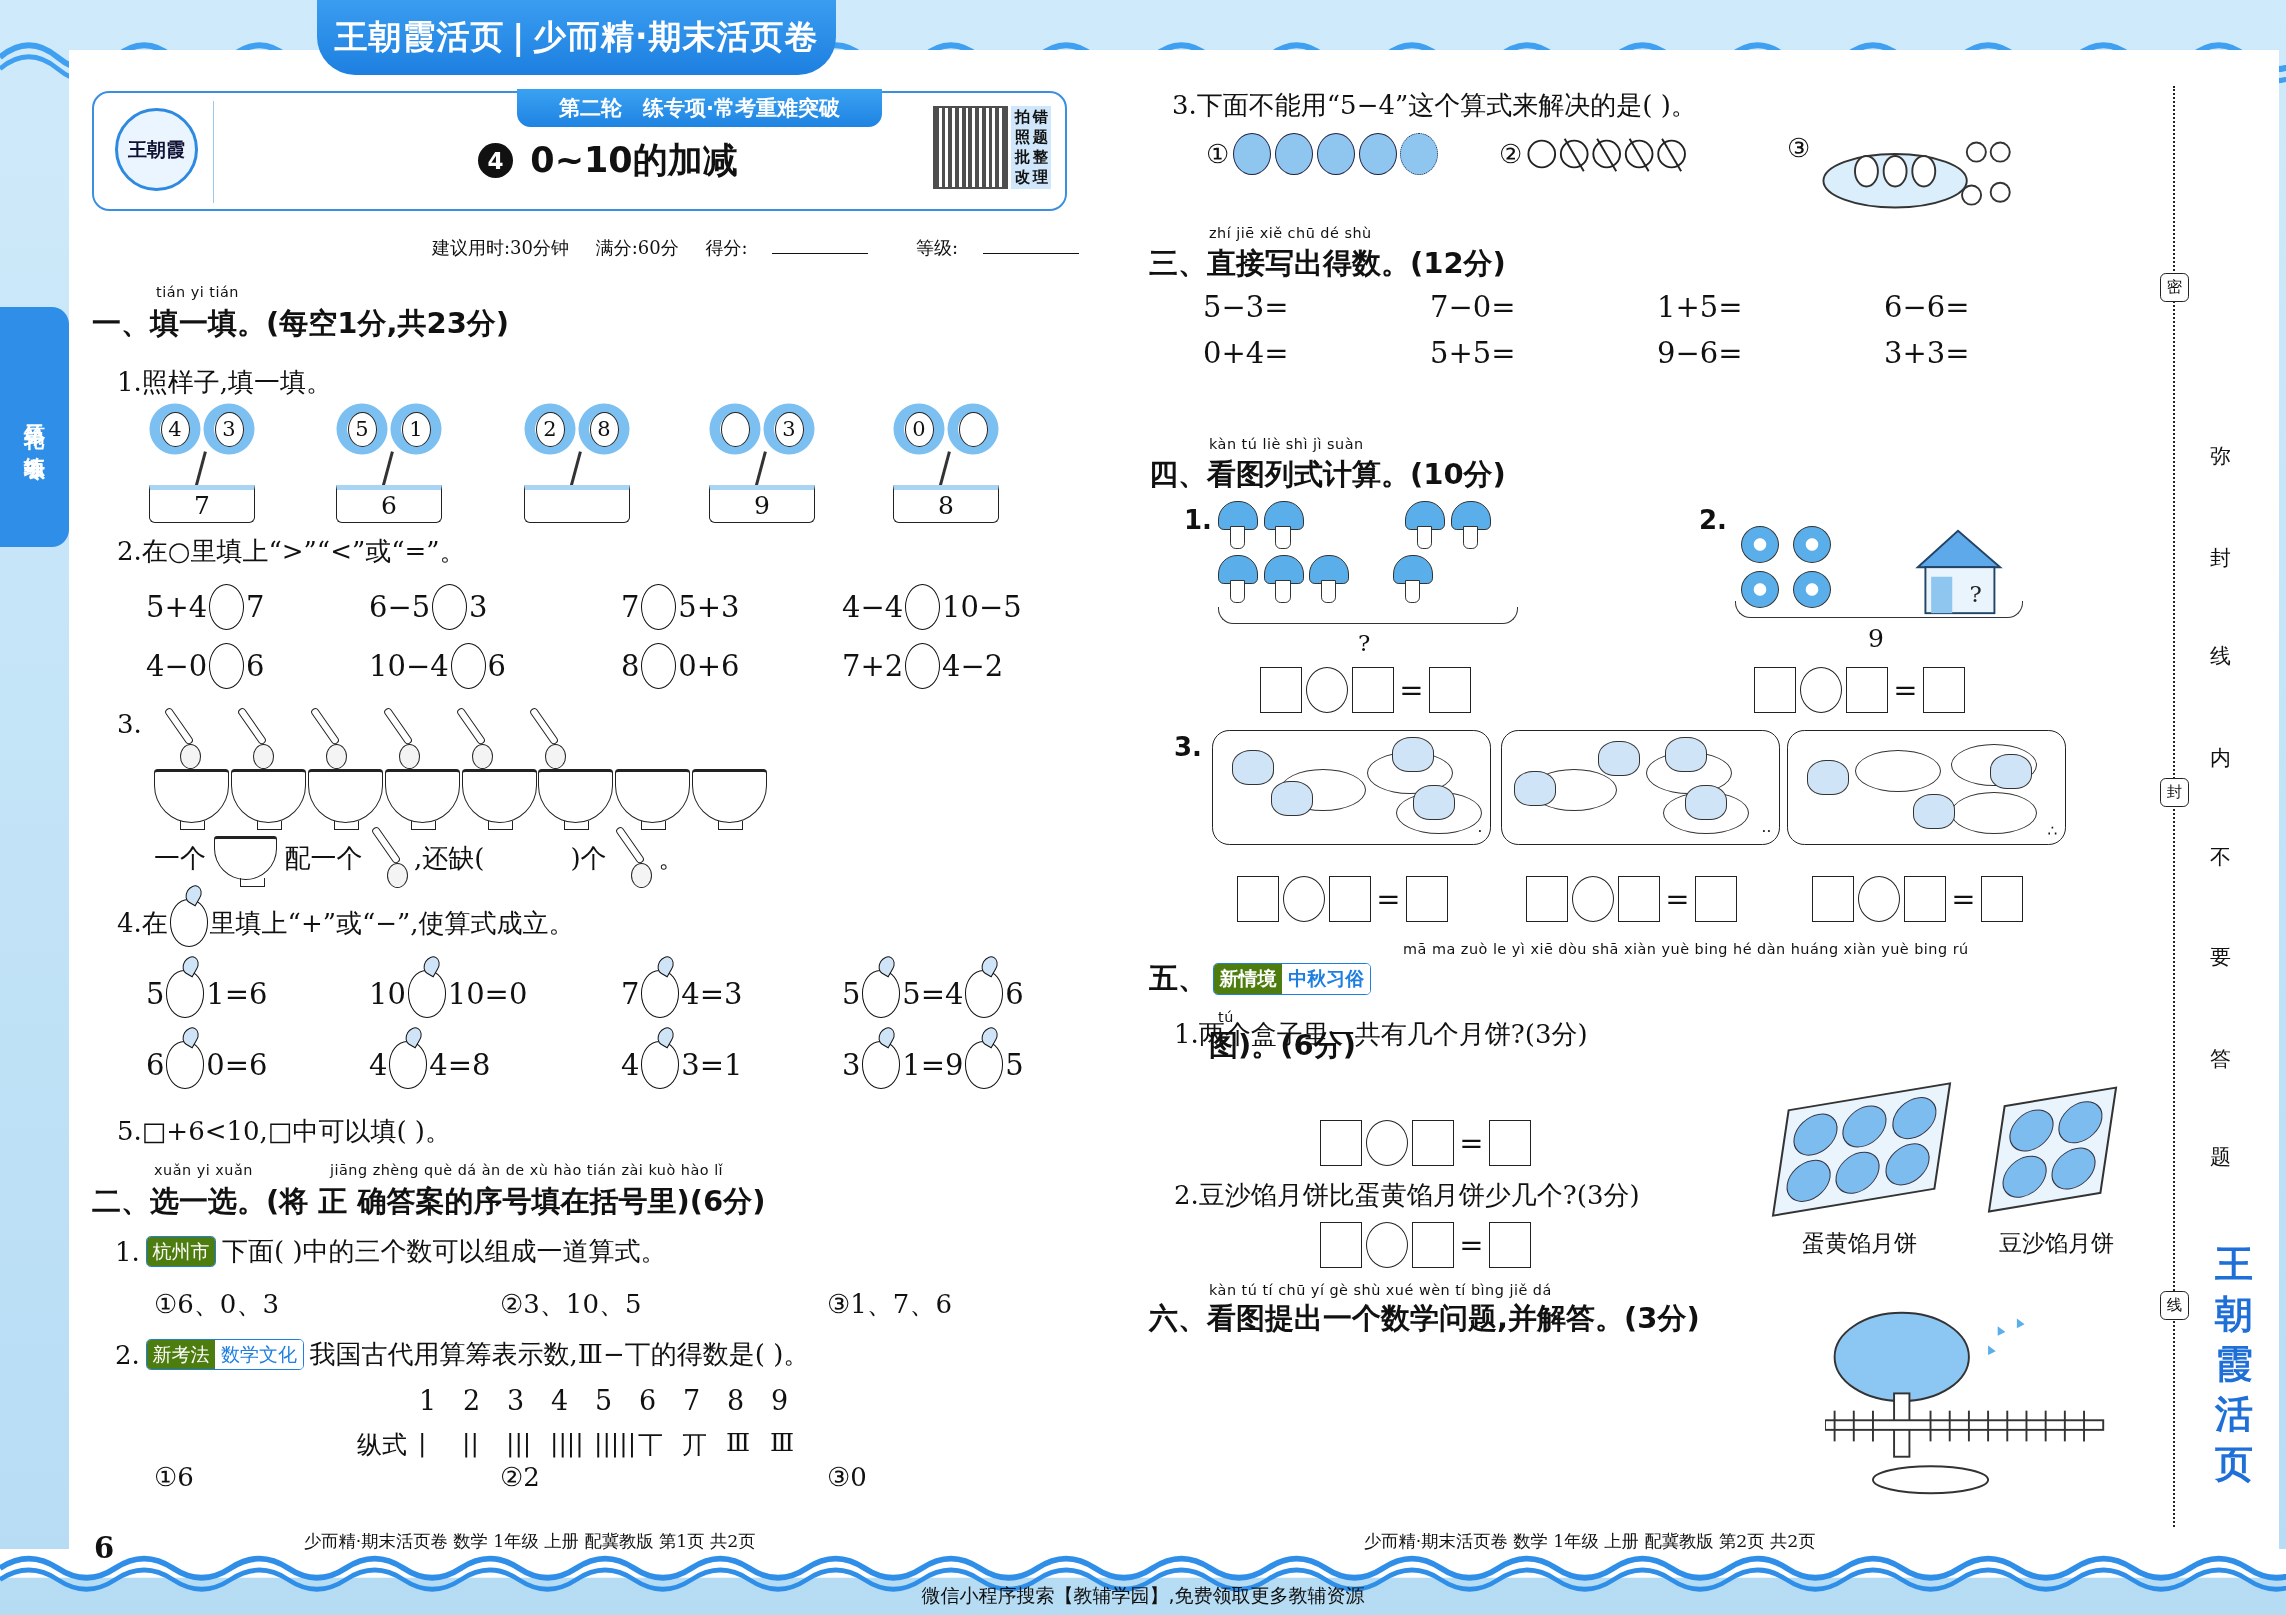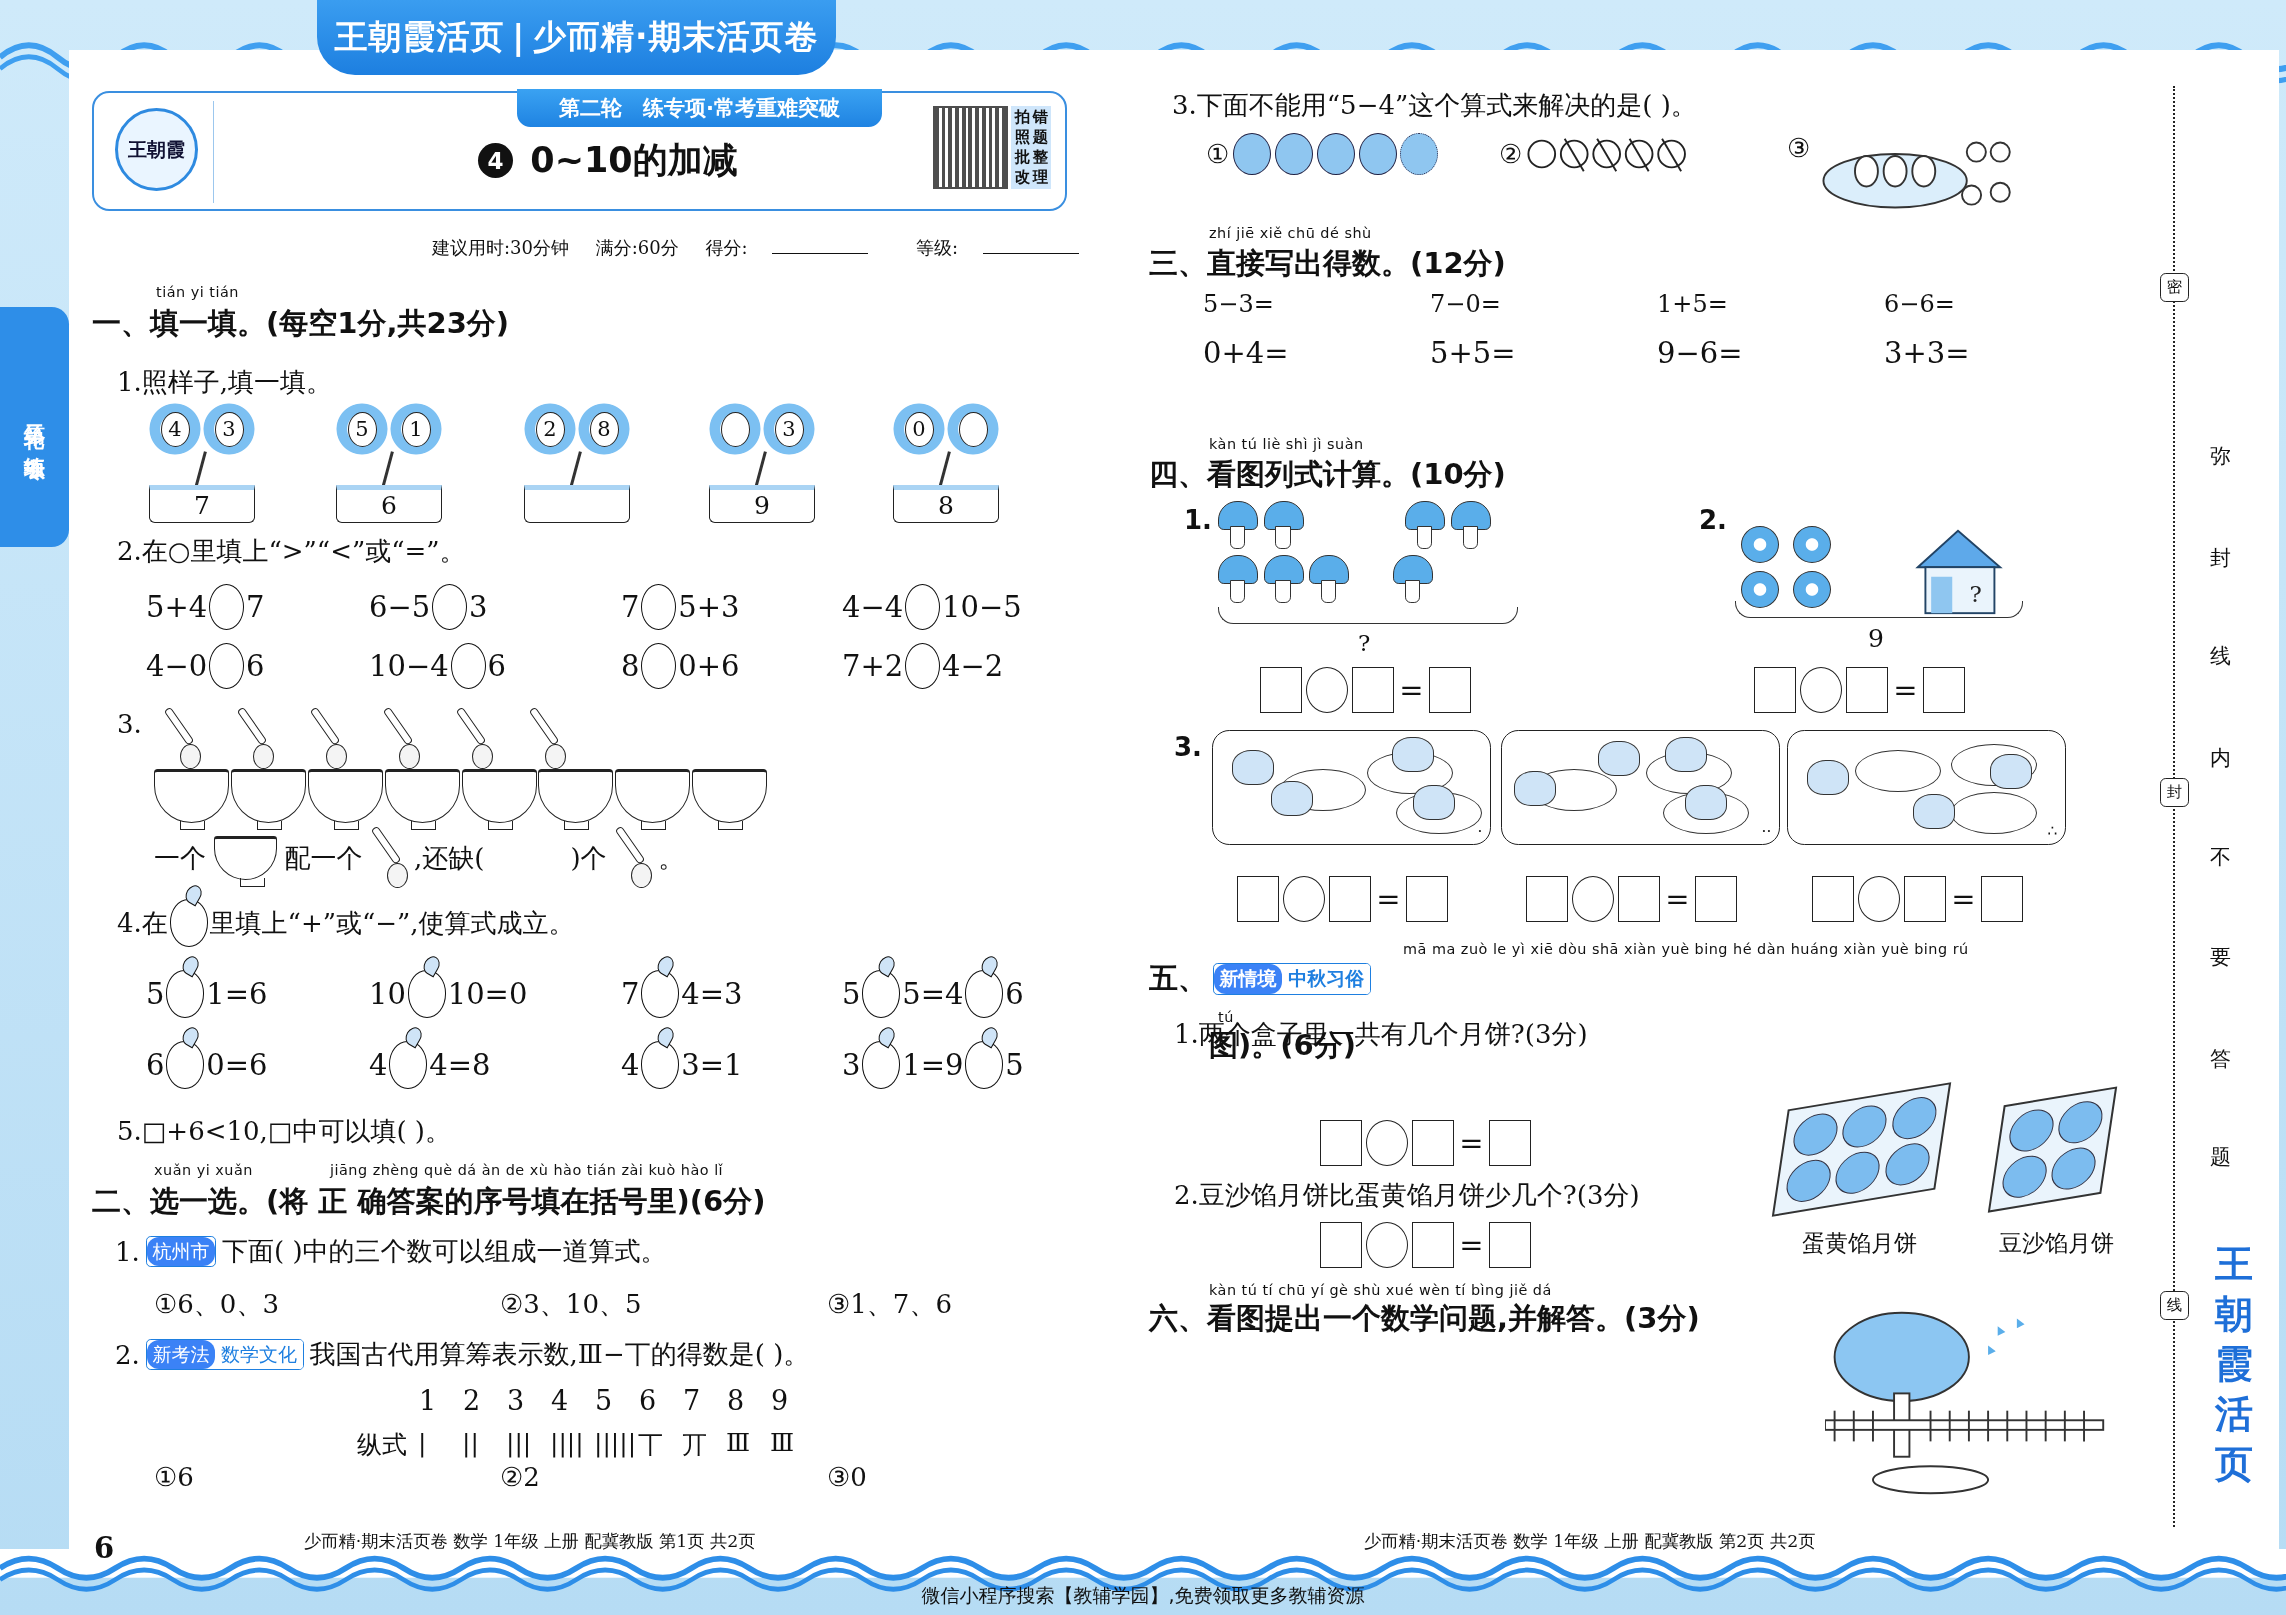--- a/index.html
+++ b/index.html
@@ -109,21 +109,21 @@
   .pot { position: absolute; left: 0; bottom: 0; width: 106px; height: 38px; border: 1.9px solid #222; border-top: 5.8px solid #aad4f4; border-radius: 0 0 5.8px 5.8px; text-align: center; font-size: 25px; line-height: 31px; }
   .stem { position: absolute; left: 50px; top: 48px; width: 2.9px; height: 38px; background: #333; transform: rotate(15deg); }
 
   .spoon { display: inline-block; width: 44px; height: 60px; position: relative; }
   .spoon::before { content:""; position:absolute; left: 3.8px; top: 0; width: 5.8px; height: 40px; border: 1.9px solid #222; border-radius: 3.8px; transform: rotate(-35deg); transform-origin: top; }
   .spoon::after { content:""; position:absolute; left: 21px; top: 35px; width: 19px; height: 23px; border: 1.9px solid #222; border-radius: 50%; background: #f4f4f4; }
   .bowl { display: inline-block; width: 75px; height: 54px; border: 1.9px solid #222; border-radius: 3.8px 3.8px 38px 38px; border-top: 3.8px solid #222; position: relative; margin-right: 1.9px; }
   .bowl::after { content:""; position:absolute; left: 25px; bottom: -7.7px; width: 23px; height: 7.7px; border: 1.9px solid #222; border-top: none; }
 
   .tag { display: inline-flex; border: 1.9px solid #1e7fe0; border-radius: 4.8px; font-family: "DejaVu Sans", sans-serif; font-size: 19px; overflow: hidden; vertical-align: middle; margin: 0 5.8px; }
-  .tag .t1 { background: #3b82f6; color: #fff; padding: 1.9px 5.8px; border-radius: 12px; }
+  .tag .t1 { background: #4d7c0f; color: #fff; padding: 1.9px 5.8px; }
   .tag .t2 { background: #fff; color: #1e7fe0; padding: 1.9px 5.8px; }
 
   .eqn { display: flex; align-items: center; gap: 3.8px; }
   .sq { width: 42px; height: 46px; border: 1.9px solid #222; }
   .ov { width: 42px; height: 46px; border: 1.9px solid #222; border-radius: 50%; }
   .eq { font-size: 29px; margin: 0 1.9px; }
 
   .mush { display: inline-block; width: 38px; height: 48px; position: relative; margin-right: 7.7px; }
   .mush::before { content:""; position:absolute; left:0; top:0; width:38px; height:27px; border-radius: 19px 19px 5.8px 5.8px; background: #5aaeea; border: 1.9px solid #333; }
   .mush::after { content:""; position:absolute; left:11.5px; top:25px; width:13.4px; height:21px; border:1.9px solid #333; border-radius: 0 0 5.8px 5.8px; background:#fff; }
@@ -485,21 +485,21 @@
     <circle cx="165" cy="20" r="10" fill="#fff" stroke="#333" stroke-width="2"></circle>
     <circle cx="190" cy="20" r="10" fill="#fff" stroke="#333" stroke-width="2"></circle>
     <circle cx="160" cy="65" r="10" fill="#fff" stroke="#333" stroke-width="2"></circle>
     <circle cx="190" cy="62" r="10" fill="#fff" stroke="#333" stroke-width="2"></circle>
   </svg>
 </div>
 
 <div class="abs pinyin" style="left:1209px;top:225px">zhí jiē xiě chū dé shù</div>
 <div class="abs sec-title" style="left:1149px;top:244px">三、直接写出得数。(12分)</div>
 <div class="abs" style="left:1203px;top:290px;width:845px">
-  <div style="display:flex;font-size:24px;height:46px">
+  <div style="display:flex;font-size:29px;height:46px">
     <span style="width:227px">5−3=</span>
     <span style="width:227px">7−0=</span>
     <span style="width:227px">1+5=</span>
     <span>6−6=</span>
   </div>
   <div style="display:flex;font-size:29px;height:46px">
     <span style="width:227px">0+4=</span>
     <span style="width:227px">5+5=</span>
     <span style="width:227px">9−6=</span>
     <span>3+3=</span>

